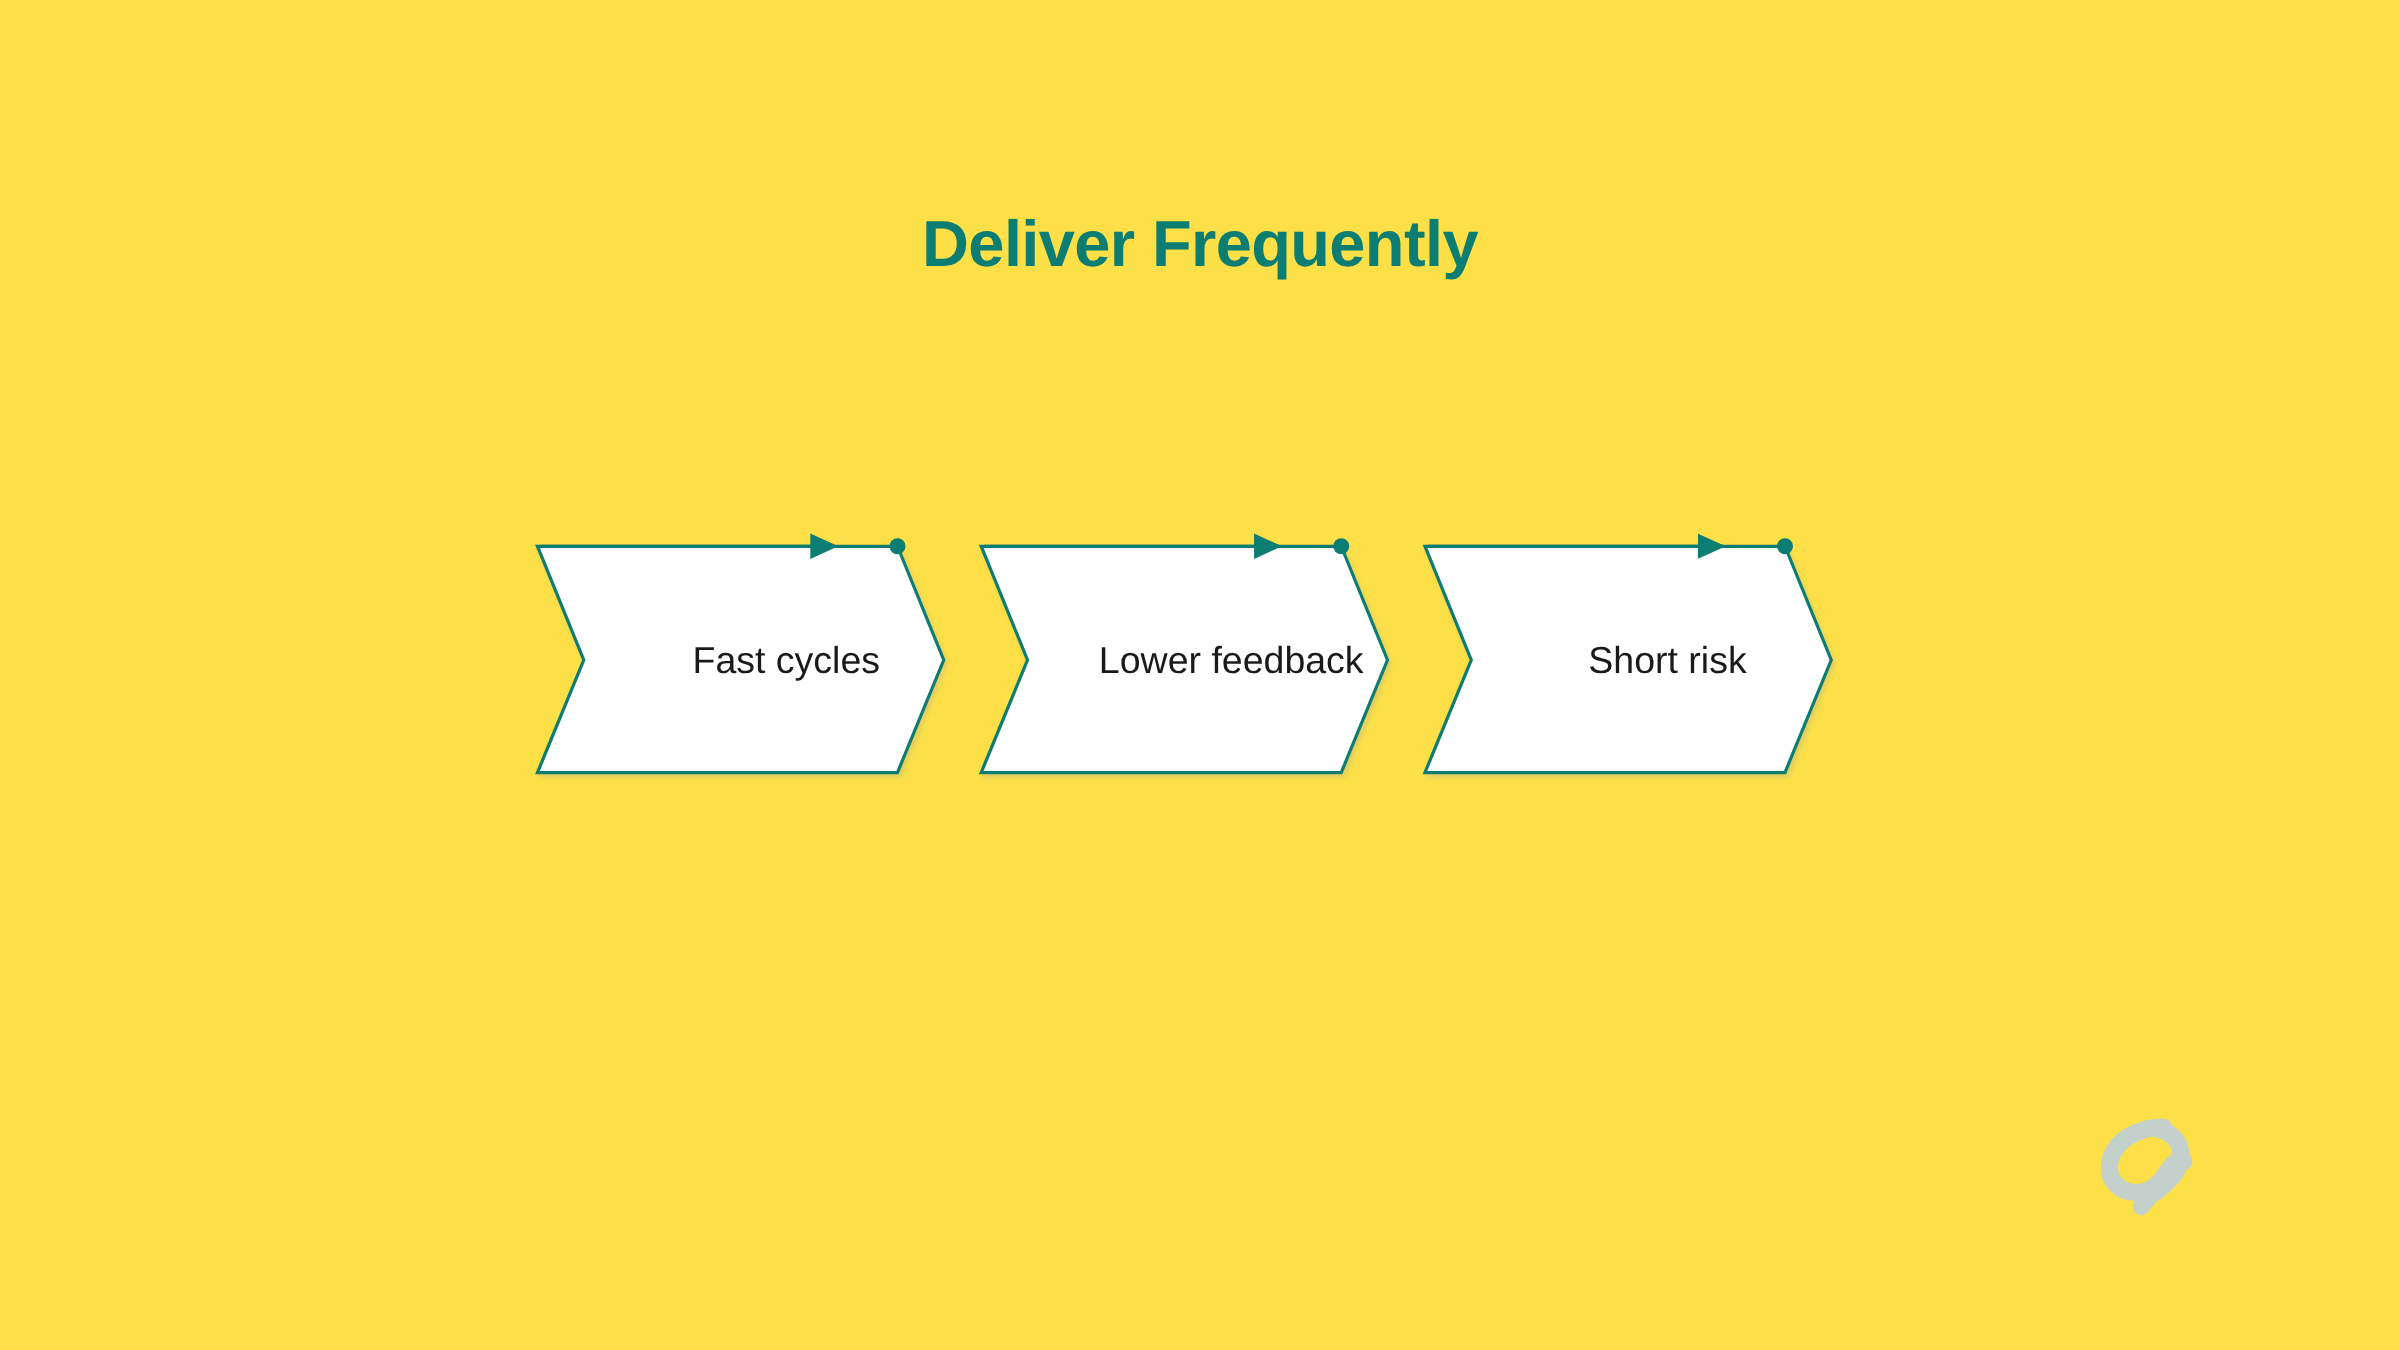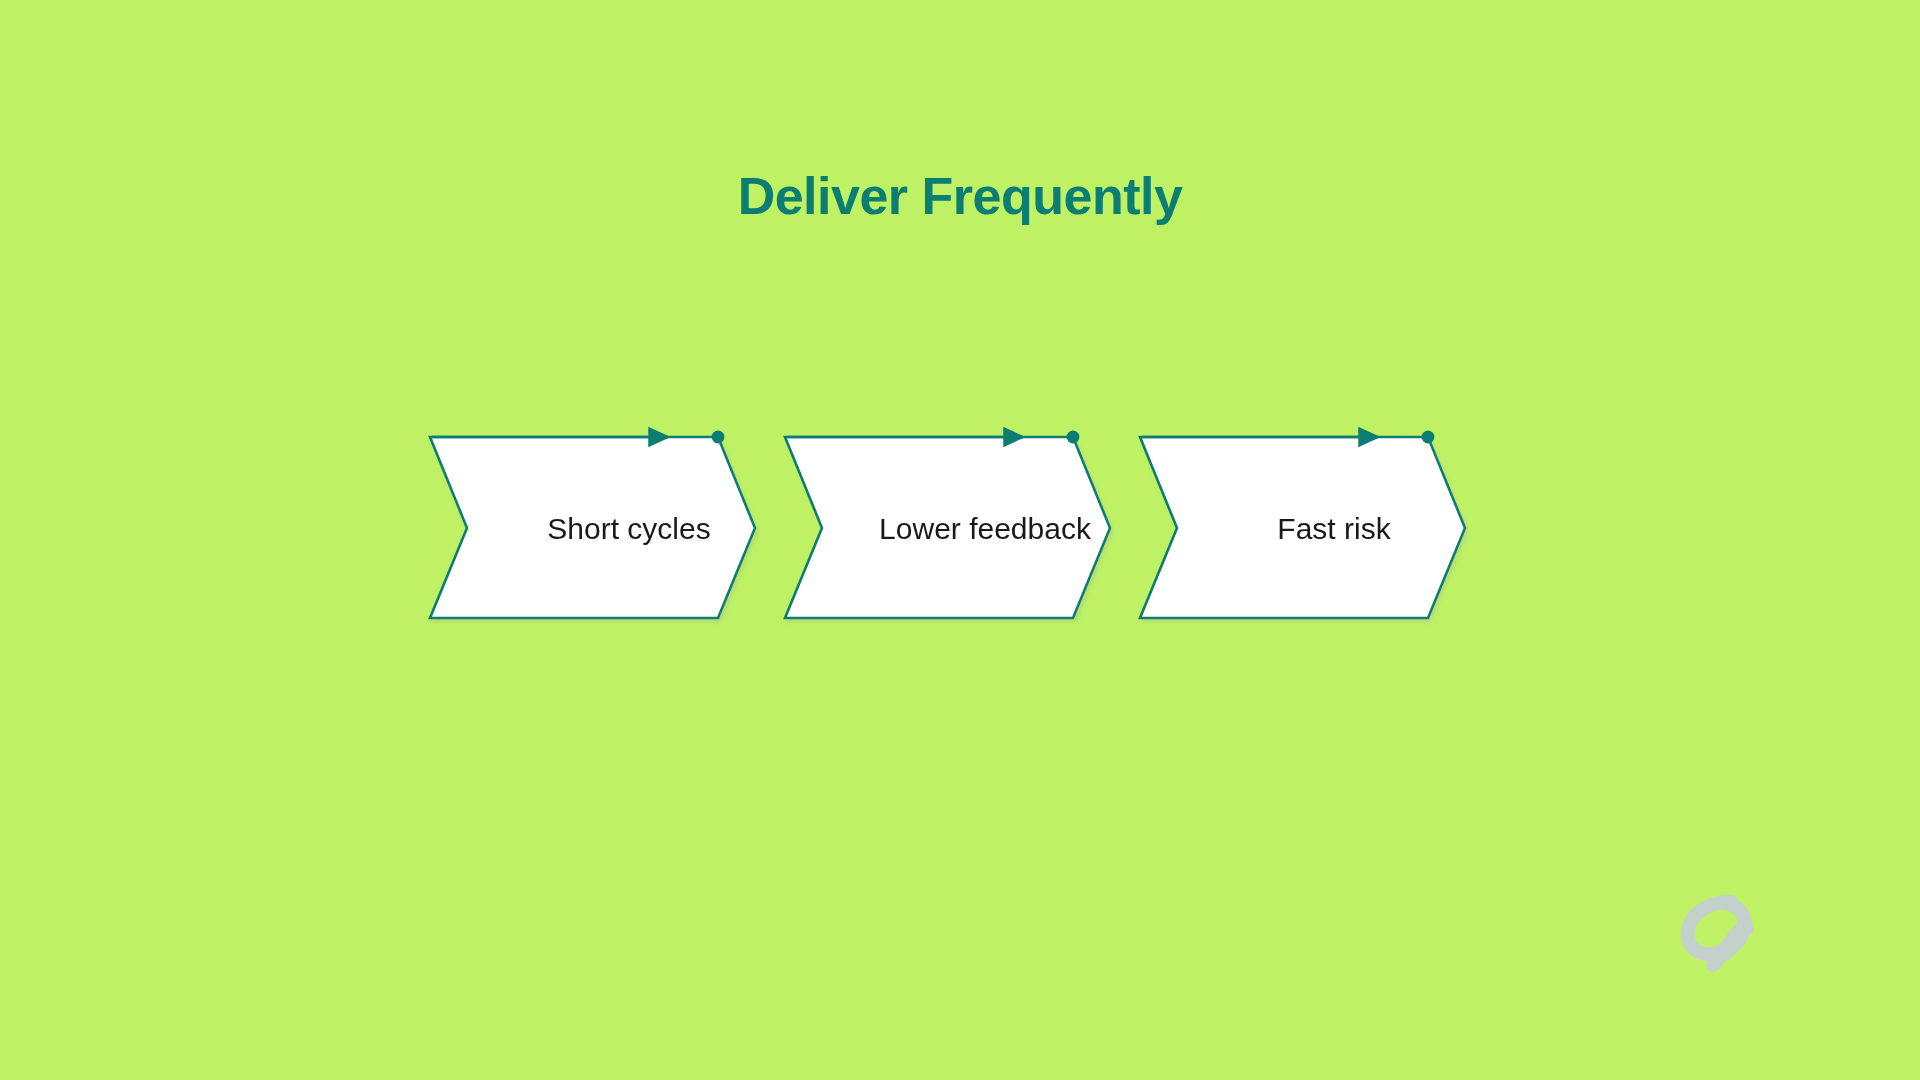--- a/index.html
+++ b/index.html
@@ -13,21 +13,21 @@
     height: 1080px;
     position: relative;
     overflow: hidden;
     font-family: "Liberation Sans", sans-serif;
     -webkit-font-smoothing: antialiased;
   }
 
   #slide {
     position: absolute;
     inset: 0;
-    background: #bef264;
+    background: #fde047;
   }
 
   
   #slide-title {
     position: absolute;
     left: 0;
     top: 168px;
     width: 1920px;
     text-align: center;
     font-family: "Liberation Sans", sans-serif;
@@ -109,25 +109,25 @@
         <circle cx="1073" cy="437" r="6.4" fill="#0b7d72"></circle>
       </g>
 
       <g>
         <path filter="url(#softshadow)" d="M 1140,437 L 1428,437 L 1465,528 L 1428,618 L 1140,618 L 1177,528 Z" fill="#ffffff" stroke="#0b7d72" stroke-width="2.6" stroke-linejoin="miter"></path>
         <line x1="1142" y1="437" x2="1378" y2="437" stroke="#0b7d72" stroke-width="2.6" marker-end="url(#arrowhead)"></line>
         <circle cx="1428" cy="437" r="6.4" fill="#0b7d72"></circle>
       </g>
     </svg>
 
-    <div class="chevron-label" style="left:629px; top:529px;">Short cycles</div>
+    <div class="chevron-label" style="left:629px; top:529px;">Fast cycles</div>
 
     <div class="chevron-label" style="left:985px; top:529px;">Lower feedback</div>
 
-    <div class="chevron-label" style="left:1334px; top:529px;">Fast risk</div>
+    <div class="chevron-label" style="left:1334px; top:529px;">Short risk</div>
   </div>
 
   <div id="watermark">
     <svg viewBox="0 0 100 100" xmlns="http://www.w3.org/2000/svg">
       <g fill="none" stroke="#c3d0cb" stroke-width="15" stroke-linecap="round" stroke-linejoin="round">
         <path d="M68,17 C44,17 26,30 22,46 C18,63 30,74 45,74 C56,74 63,68 70,58
                  C76,49 80,44 86,47"></path>
       </g>
       <g fill="none" stroke="#c3d0cb" stroke-width="15" stroke-linecap="round">
         <path d="M64,19 C78,22 85,33 83,45 C81,58 71,66 61,74"></path>

